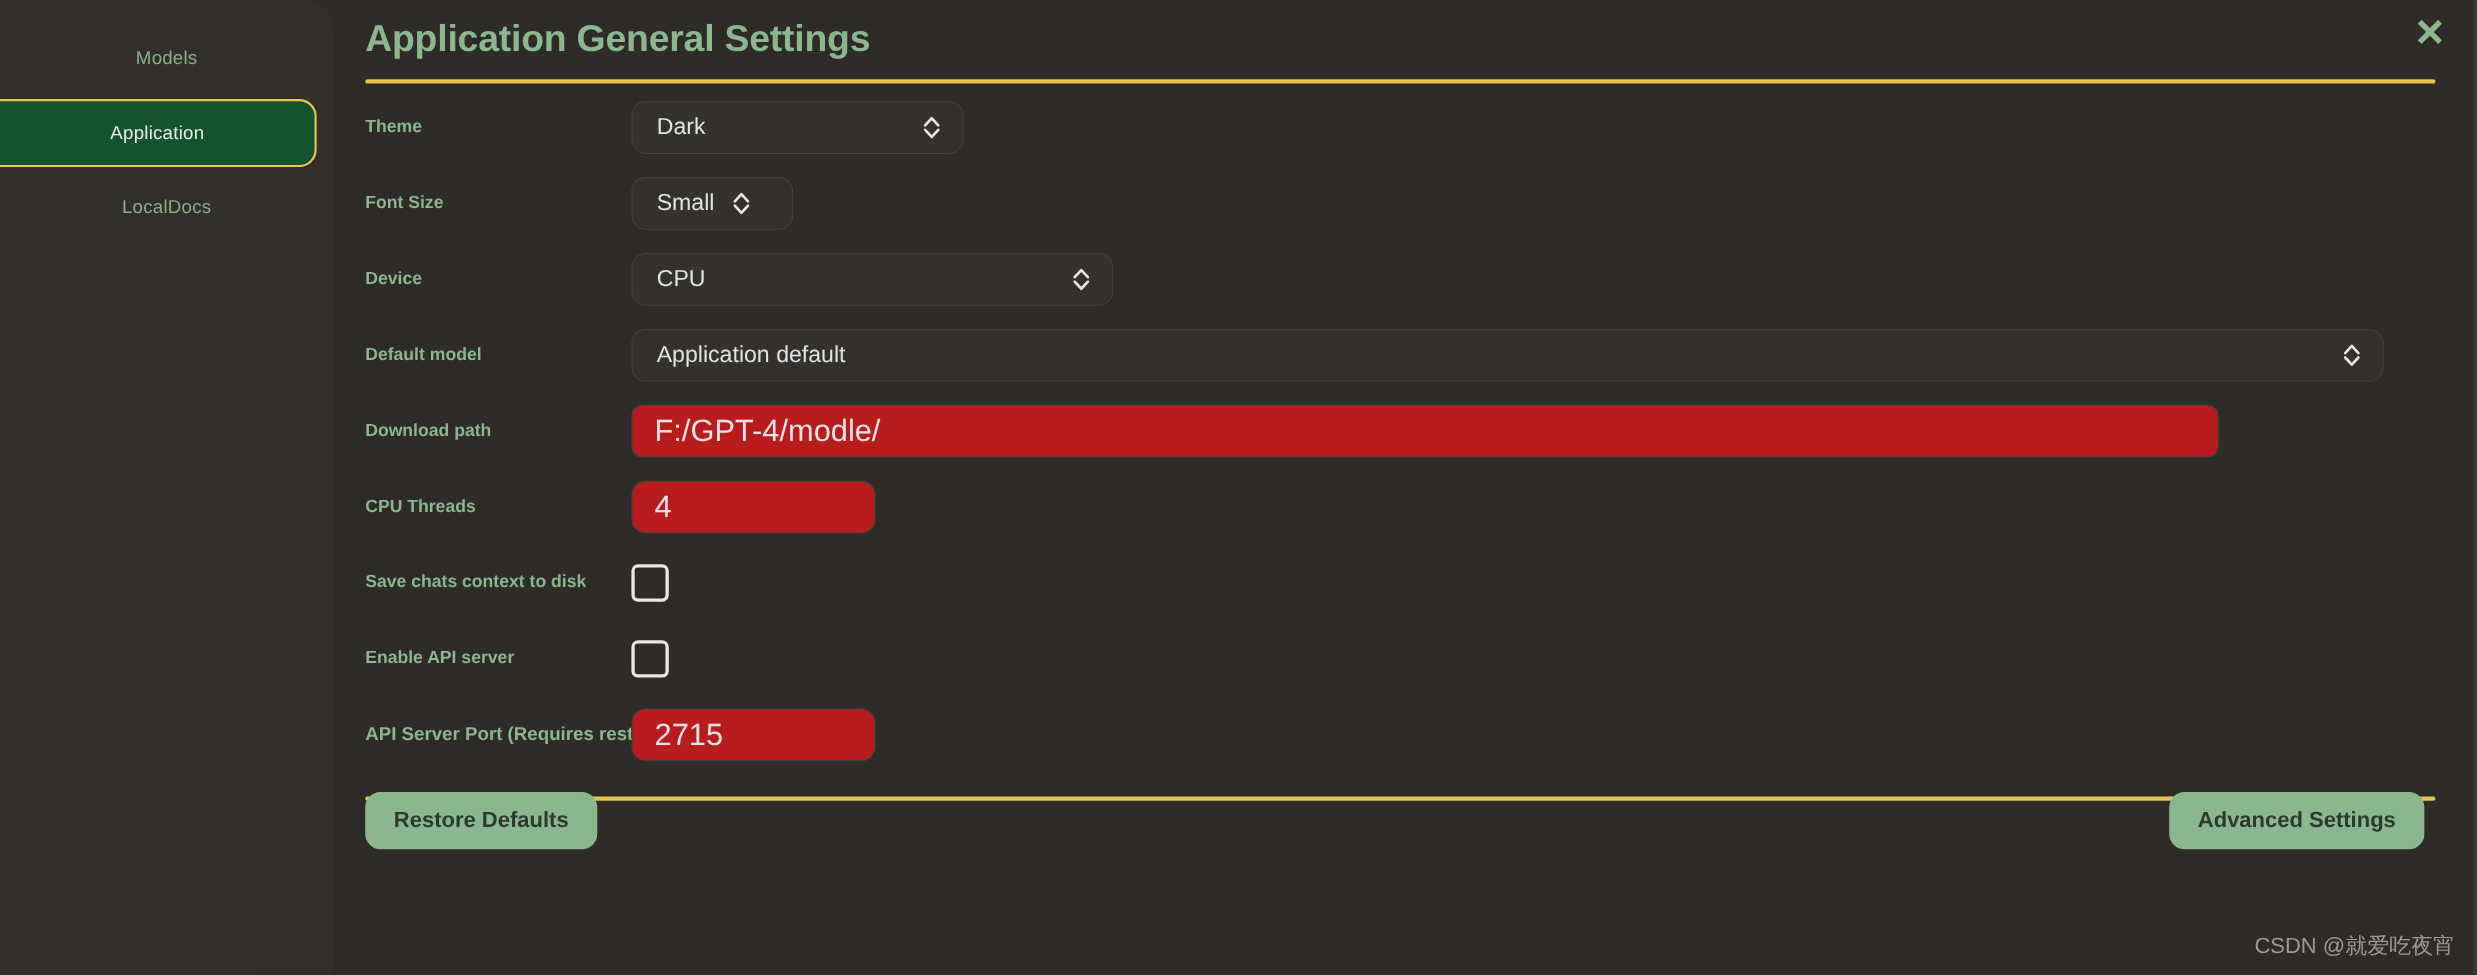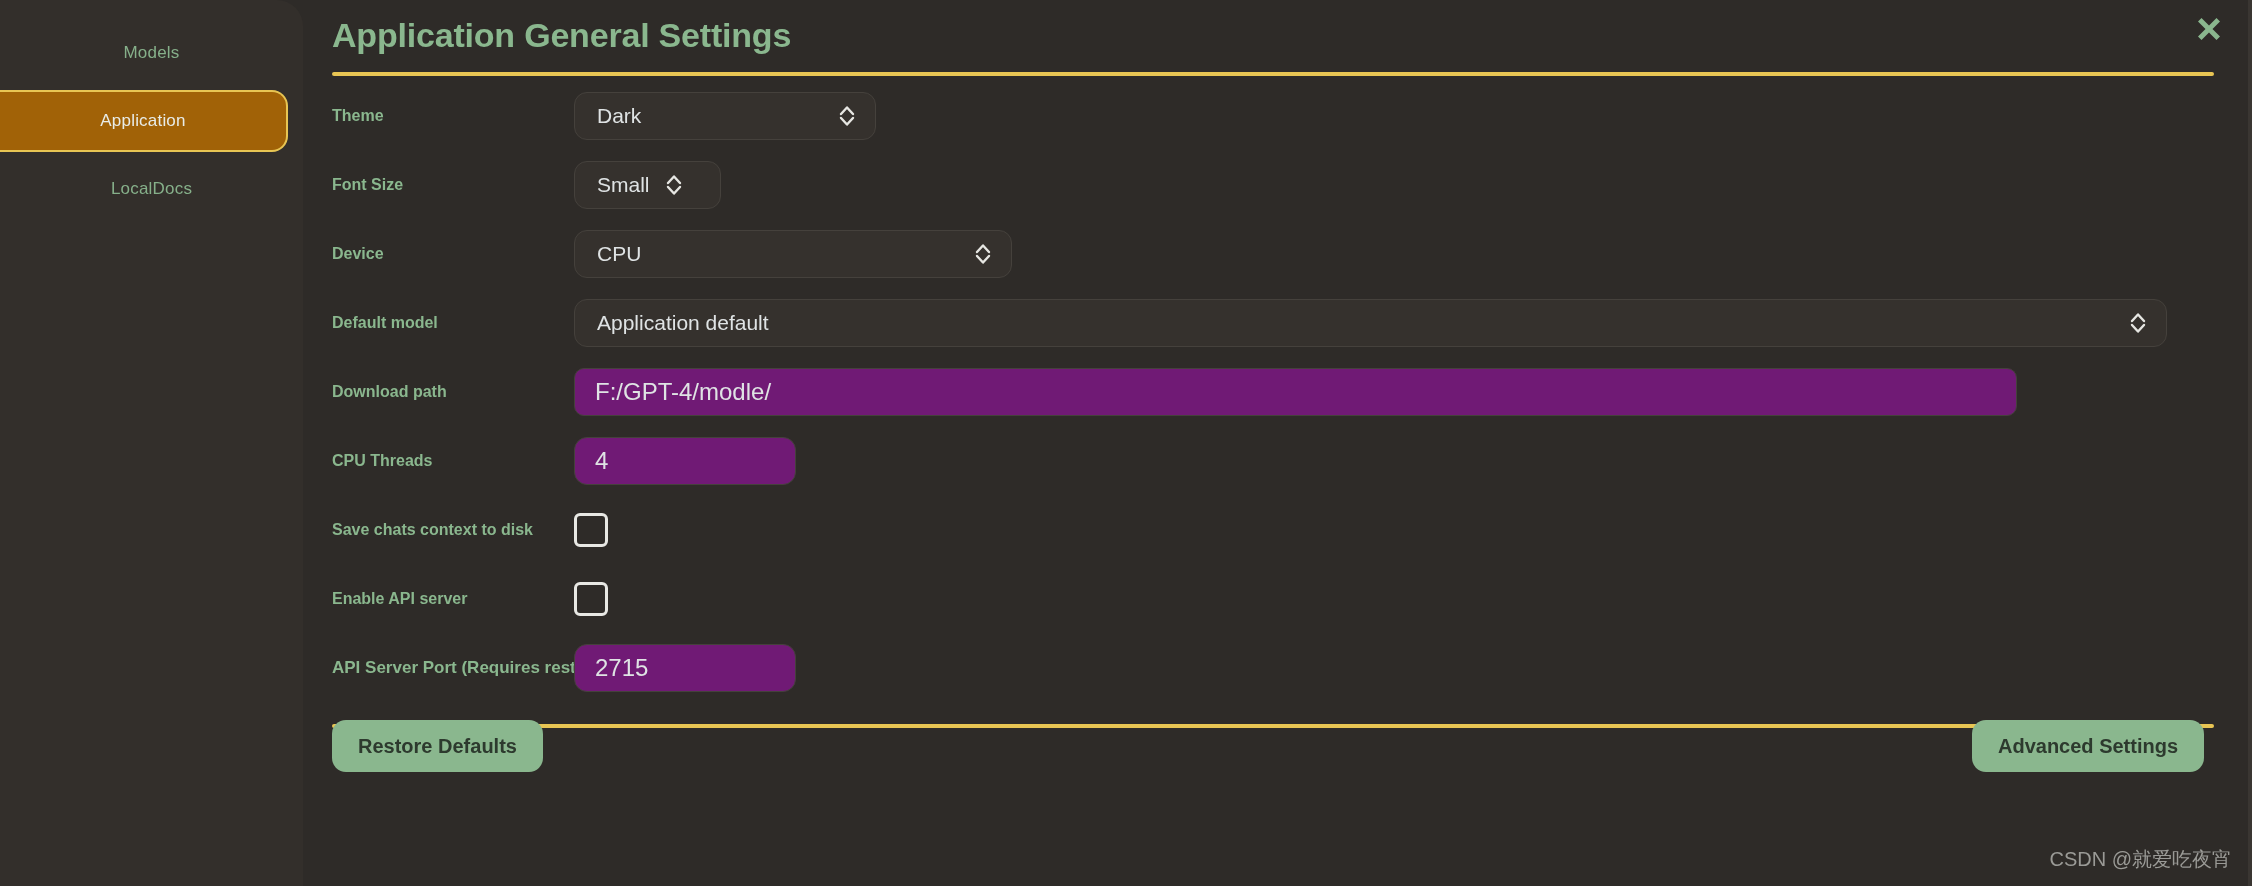--- a/index.html
+++ b/index.html
@@ -42,21 +42,21 @@
     text-align: center;
     color: #86b08a;
     font-size: 17px;
     letter-spacing: 0.2px;
     margin-bottom: 6px;
     box-sizing: border-box;
     cursor: pointer;
     user-select: none;
   }
   .sidebar-item.selected {
-    background: #a16207;
+    background: #14532d;
     color: #e8ece8;
     border: 2px solid #e8c553;
     border-left: none;
     border-top-right-radius: 16px;
     border-bottom-right-radius: 16px;
     width: 288px;
     line-height: 58px;
   }
 
   
@@ -175,28 +175,28 @@
 
   .combo.theme     { width: 302px; }
   .combo.fontsize  { width: 147px; }
   .combo.device    { width: 438px; }
   .combo.defmodel  { width: 1593px; }
 
   
   .textbox {
     box-sizing: border-box;
     height: 48px;
-    background: #701a75;
+    background: #b91c1c;
     border: 1px solid #45413c;
     border-radius: 13px;
     display: flex;
     align-items: center;
     padding: 16px 20px;
     color: #dfe3e4;
-    font-size: 24px;
+    font-size: 28px;
     cursor: text;
     white-space: nowrap;
     overflow: hidden;
   }
   .textbox.path     { width: 1443px; border-radius: 10px; }
   .textbox.threads  { width: 222px; }
   .textbox.port     { width: 222px; }
 
   
   .checkbox {

